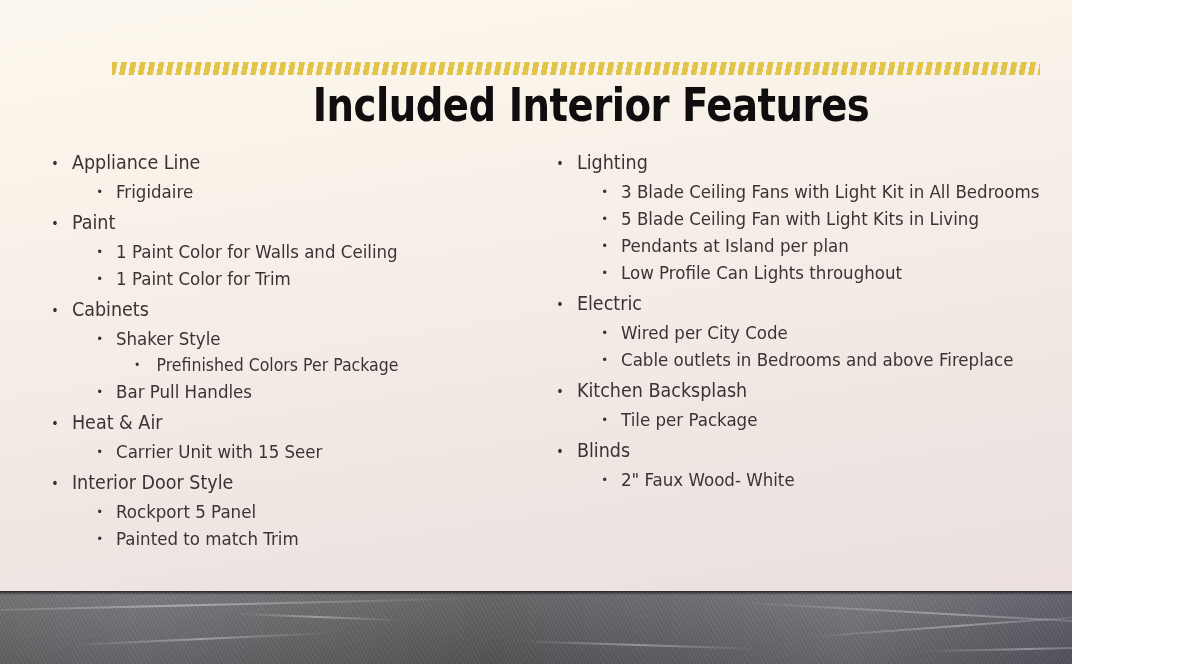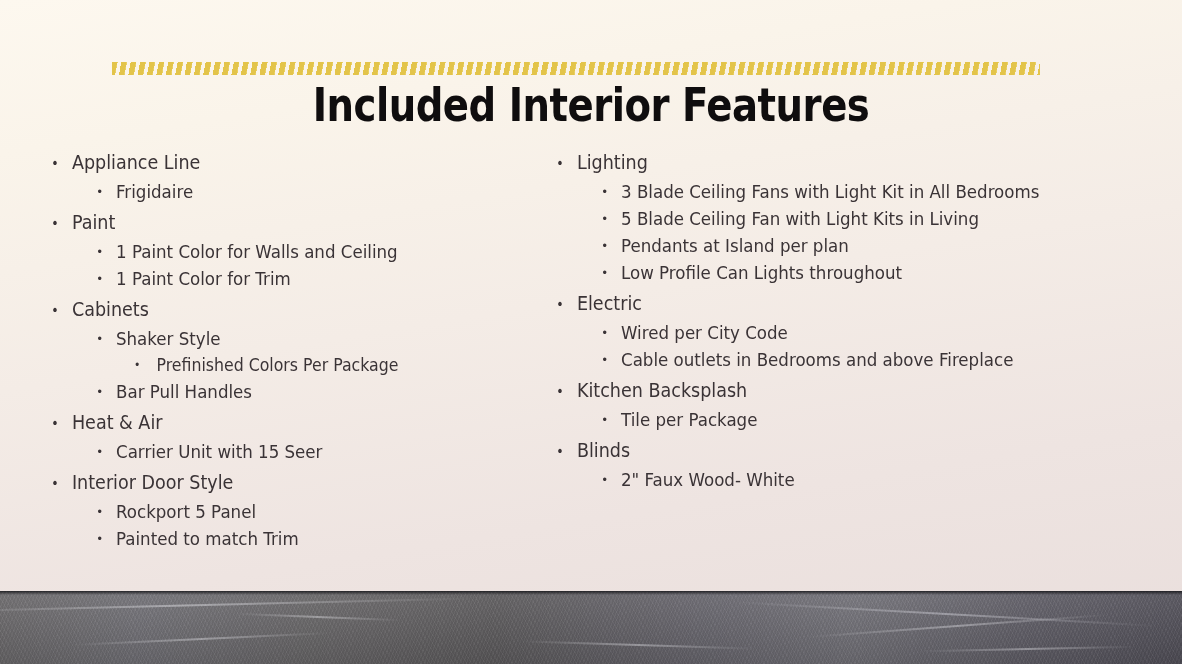--- a/index.html
+++ b/index.html
@@ -2,21 +2,21 @@
 <html><head>
 <meta charset="utf-8">
 <style>
   html, body {
     margin: 0;
     padding: 0;
     background: #ffffff;
   }
   .slide {
     position: relative;
-    width: 1182px;
+    width: 1072px;
     height: 664px;
     overflow: hidden;
     background: linear-gradient(171deg, #fdf8ef 0%, #faf4ea 18%, #f4ece6 46%, #eee4e1 72%, #e9dedc 100%);
     font-family: "Liberation Sans", sans-serif;
   }
 
   
   .title-bar {
     position: absolute;
     left: 112px;

